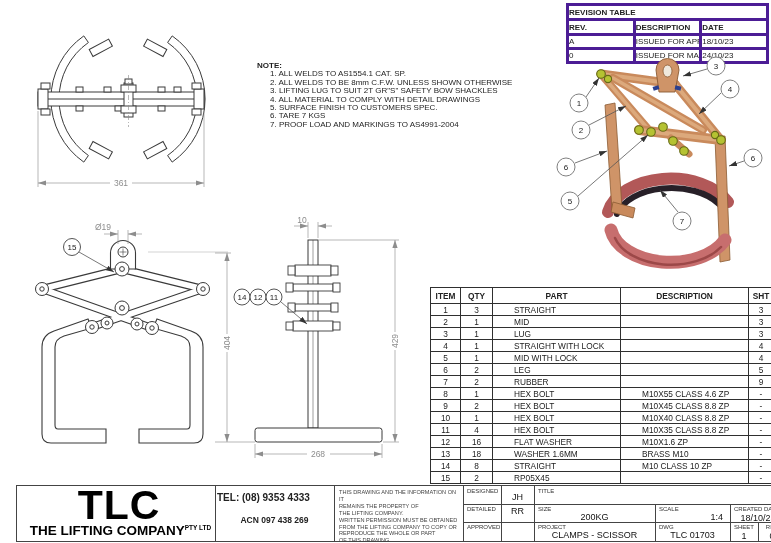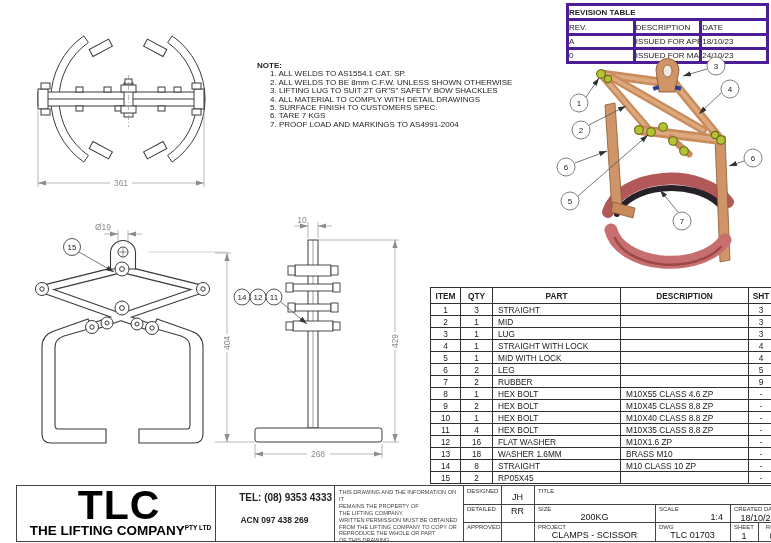--- a/index.html
+++ b/index.html
@@ -15,42 +15,42 @@
   .notes .nt{font-weight:bold;}
   .notes .ni{padding-left:13px;white-space:nowrap;}
 
   
   table{border-collapse:collapse;}
   .revtbl{left:566px;top:3px;}
   .revtbl table{width:203px;table-layout:fixed;}
   .revtbl td,.revtbl th{border:3px solid #4c1d95;font-size:8px;text-align:left;
       padding:0;height:11px;overflow:hidden;white-space:nowrap;}
   .revtbl .ttl{font-weight:bold;height:12px;}
-  .revtbl th{font-weight:normal;height:12px;margin-left:24px;}
+  .revtbl th{font-weight:bold;height:12px;margin-left:24px;}
 
   
   .partstbl{left:430px;top:287px;}
   .partstbl table{width:340px;table-layout:fixed;}
   .partstbl th{border:1px solid #2f2f2f;font-size:8.3px;font-weight:bold;height:15px;padding:0;}
   .partstbl td{border:1px solid #2f2f2f;font-size:8.3px;height:11px;padding:0 2px;
       text-align:center;white-space:nowrap;overflow:hidden;}
-  .partstbl td.al{text-align:left;padding-left:5px;}
+  .partstbl td.al{text-align:left;padding-left:21px;}
 
   
   .tblock{left:16px;top:485px;width:770px;height:57px;border:1px solid #444;box-sizing:border-box;font-size:9px;}
   .vline{position:absolute;top:0;bottom:0;width:0;border-left:1px solid #444;}
   .hline{position:absolute;height:0;border-top:1px solid #444;}
   .cell-label{position:absolute;font-size:6px;color:#333;}
   .cell-value{position:absolute;font-size:9px;color:#111;white-space:nowrap;}
   .logo-big{position:absolute;left:42px;top:-4px;width:120px;text-align:center;
       font-size:41px;font-weight:900;letter-spacing:1px;color:#000;}
   .logo-sub{position:absolute;left:6px;top:37px;width:195px;text-align:center;
       font-size:13.5px;font-weight:800;white-space:nowrap;color:#000;}
   .logo-sub sup{font-size:6.5px;font-weight:800;}
-  .telv{position:absolute;left:200px;top:6px;width:115px;text-align:right;font-size:10px;font-weight:bold;}
+  .telv{position:absolute;left:200px;top:6px;width:115px;text-align:left;font-size:10px;font-weight:bold;}
   .acnv{position:absolute;left:200px;top:29px;width:115px;text-align:center;font-size:8.5px;font-weight:bold;}
   .discl{position:absolute;left:322px;top:3px;width:122px;font-size:5.6px;line-height:6.9px;color:#444;}
 </style>
 </head>
 <body>
 
 <div class="sheet">
 
   <svg class="abs" style="left:18px;top:5px;" width="200" height="190" viewBox="0 0 200 190">
     <defs>

